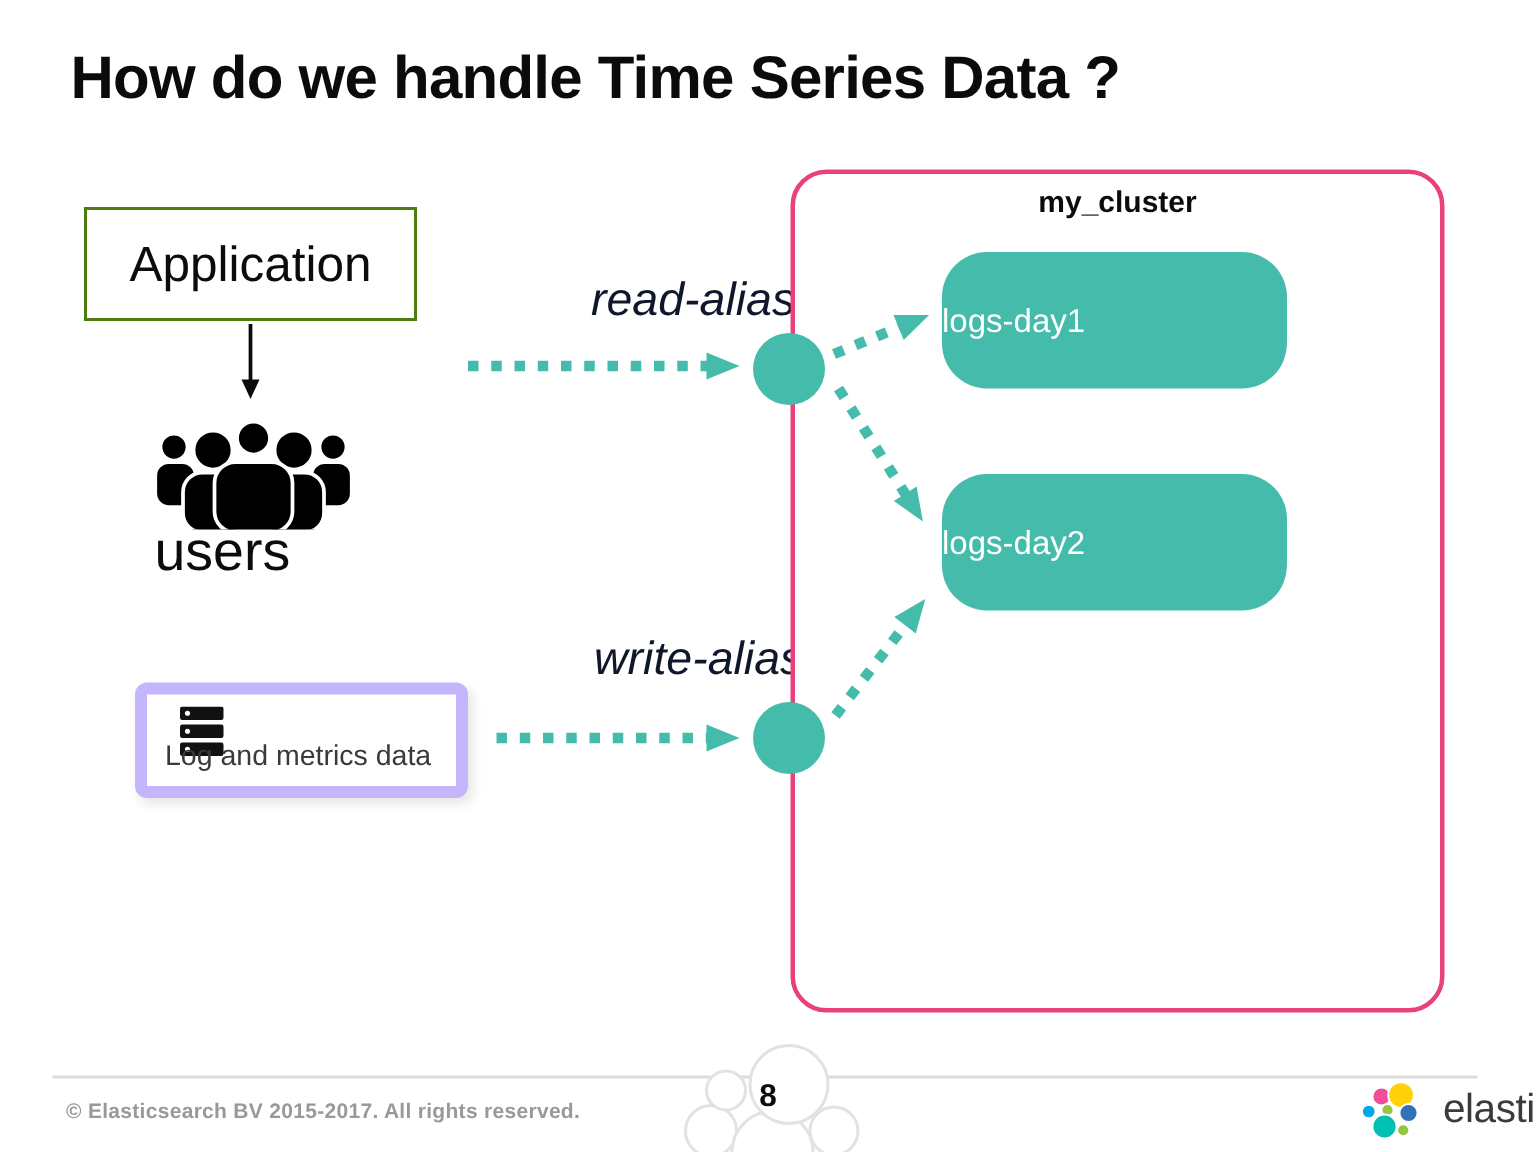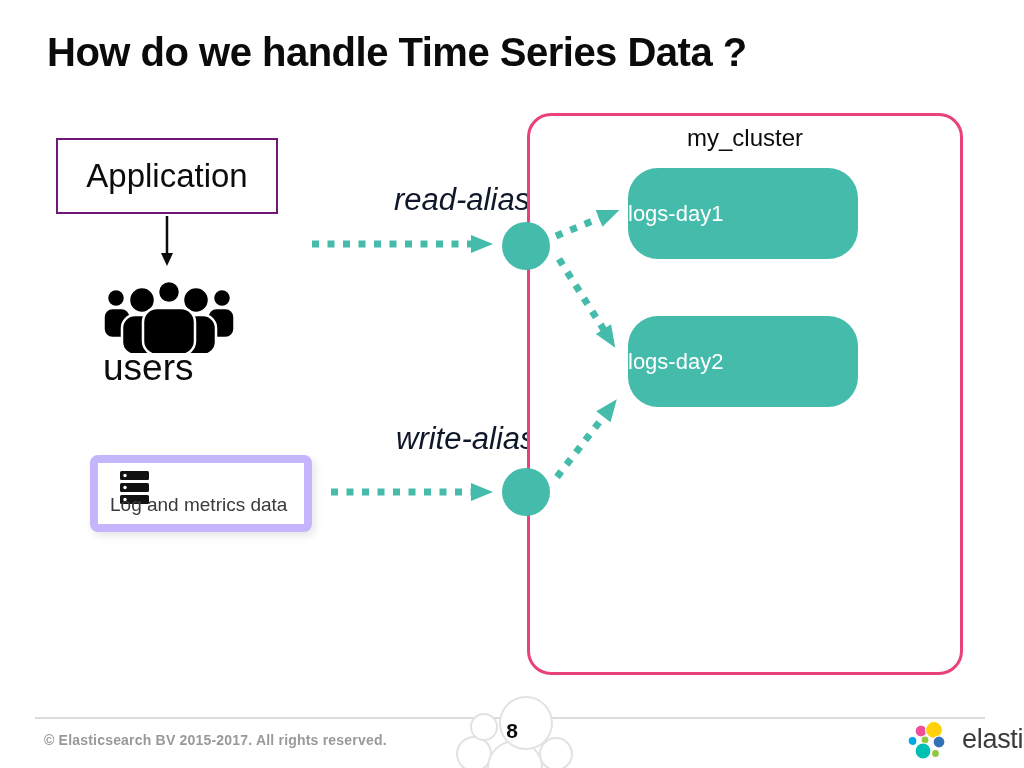--- a/index.html
+++ b/index.html
@@ -20,21 +20,21 @@
     margin:0 auto;
   }
   .title{
     position:absolute;left:47px;top:30px;
     font-size:40px;font-weight:700;color:#0b0b0b;
     letter-spacing:-0.5px;white-space:nowrap;
   }
   
   .app-box{
     position:absolute;left:56px;top:138px;width:222px;height:76px;
-    background:#fff;border:2px solid #701a75;
+    background:#fff;border:2px solid #4d7c0f;
     display:flex;align-items:center;justify-content:center;
     font-size:33px;color:#0c0c0c;
   }
   .users-icon{position:absolute;left:103px;top:277px;width:132px;height:76px;}
   .users-label{
     position:absolute;left:103px;top:347px;width:132px;
     text-align:left;font-size:37px;color:#0c0c0c;
   }
   .log-box{
     position:absolute;left:90px;top:455px;width:222px;height:77px;
@@ -54,21 +54,21 @@
   .alias-label.read{left:394px;top:182px;}
   .alias-label.write{left:396px;top:421px;}
   
   .cluster-box{
     position:absolute;left:527px;top:113px;width:436px;height:562px;
     background:#fff;border:3px solid var(--pink);border-radius:24px;
     z-index:1;
   }
   .cluster-title{
     position:absolute;top:8px;left:0;width:100%;
-    text-align:center;font-size:24px;font-weight:400;color:#0c0c0c;
+    text-align:center;font-size:20px;font-weight:700;color:#0c0c0c;
   }
   .node{
     position:absolute;width:230px;height:91px;
     background:var(--teal);border-radius:30px;
     display:flex;align-items:center;
     color:#ffffff;font-size:22px;z-index:2;
   }
   .node.day1{left:628px;top:168px;}
   .node.day2{left:628px;top:316px;}
   

